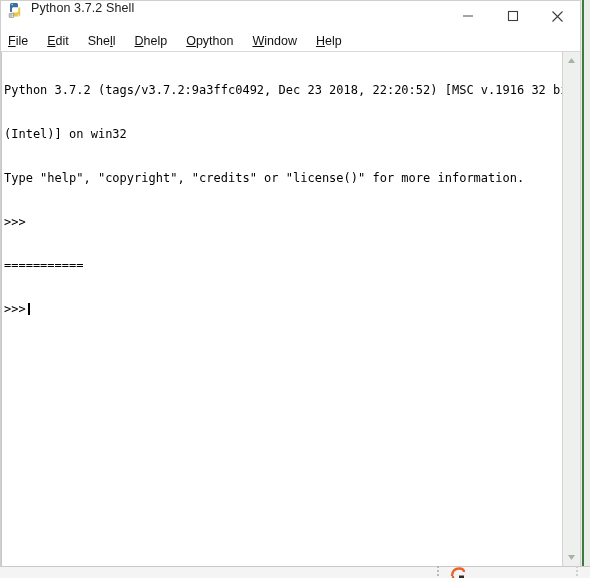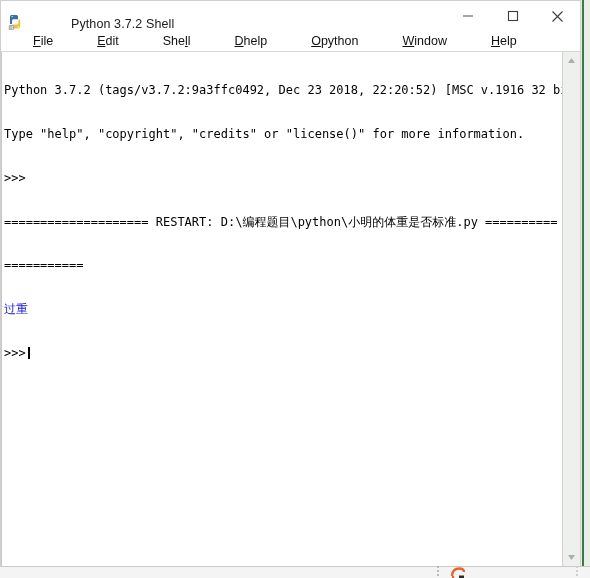--- a/index.html
+++ b/index.html
@@ -41,23 +41,22 @@
     display: flex;
     flex-direction: column;
   }
 
   
   .title-bar {
     height: 30px;
     min-height: 30px;
     background: #ffffff;
     display: flex;
-    align-items: flex-end;
+    align-items: flex-start;
     position: relative;
-    gap: 40px;
   }
   .title-icon {
     width: 18px; height: 18px;
     margin-left: 6px;
     margin-right: 6px;
     position: relative;
     flex: 0 0 auto;
   }
   .title-text {
     font-size: 12.5px;
@@ -93,21 +92,20 @@
     border-bottom: 1px solid #d8d8d8;
     box-sizing: border-box;
   }
   .menu-item {
     font-size: 12.5px;
     color: #111111;
     padding: 0 9px 0 0;
     margin-right: 10px;
     white-space: nowrap;
     line-height: 16px;
-    margin-left: 25px;
   }
   .menu-item .mn {
     text-decoration: underline;
   }
 
   
   .console-wrap {
     flex: 1 1 auto;
     display: flex;
     flex-direction: row;
@@ -270,25 +268,24 @@
     <div class="menu-item"><span class="mn">D</span><span>help</span></div>
     <div class="menu-item"><span class="mn">O</span><span>python</span></div>
     <div class="menu-item"><span class="mn">W</span><span>indow</span></div>
     <div class="menu-item"><span class="mn">H</span><span>elp</span></div>
   </div>
 
   <div class="console-wrap">
     <div class="console-col">
       <div class="console-text">
         <div class="line">Python 3.7.2 (tags/v3.7.2:9a3ffc0492, Dec 23 2018, 22:20:52) [MSC v.1916 32 bit</div>
+        <div class="line">(Intel)] on win32</div>
         <div class="line">Type "help", "copyright", "credits" or "license()" for more information.</div>
         <div class="line">&gt;&gt;&gt;</div>
-        <div class="line">==================== RESTART: D:\编程题目\python\小明的体重是否标准.py ==========</div>
         <div class="line">===========</div>
-        <div class="line out-blue">过重</div>
         <div class="line"><span>&gt;&gt;&gt;</span><span class="cursor-caret"></span></div>
       </div>
       <div class="hscroll"></div>
     </div>
 
     <div class="vscroll">
       <div class="scroll-arrow">
         <svg width="9" height="7" viewBox="0 0 9 7">
             <path d="M4.5 1 L8 6 L1 6 Z" fill="#a8b0a8"></path>
           </svg>

